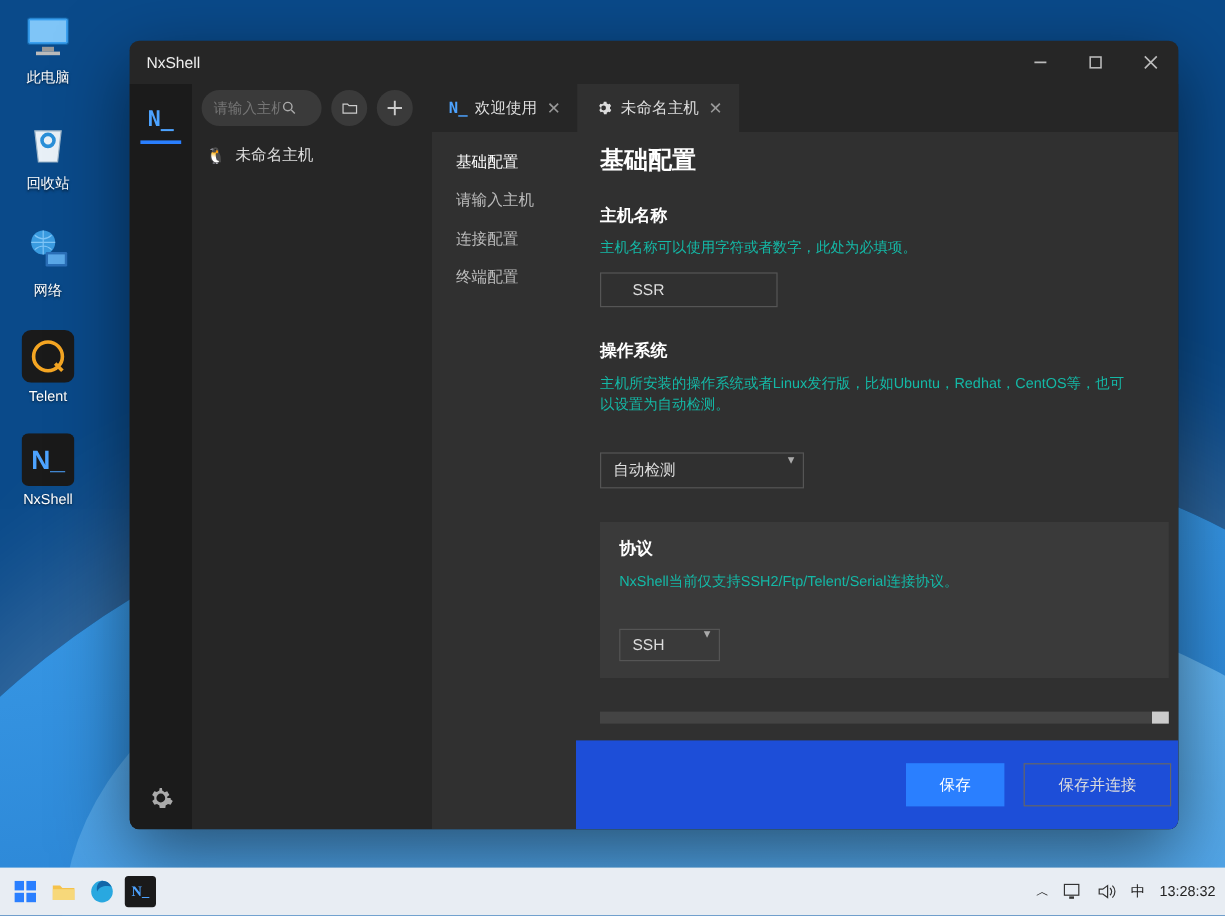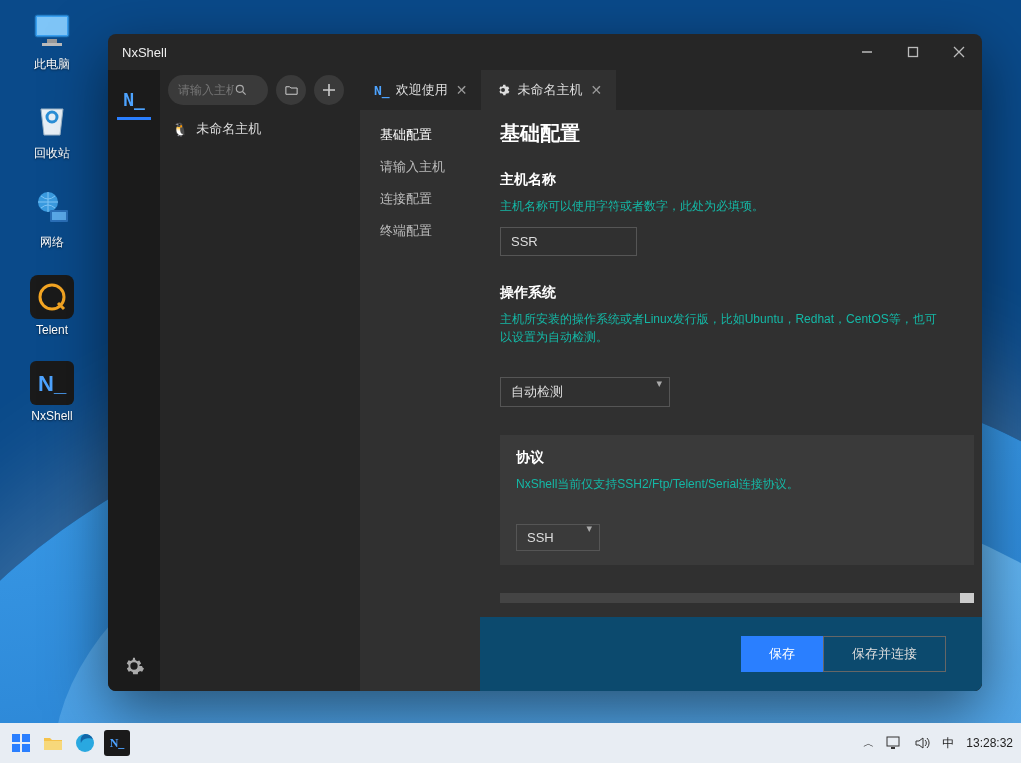--- a/index.html
+++ b/index.html
@@ -4,21 +4,21 @@
 <style>
 * { margin: 0; padding: 0; box-sizing: border-box; font-family: "Segoe UI", "Microsoft YaHei", sans-serif; }
 body { width: 1021px; height: 763px; overflow: hidden; background: linear-gradient(135deg, #1a5ba8 0%, #2b7fd4 50%, #1a5ba8 100%); position: relative; }
 
 
 .wallpaper { position: absolute; inset: 0; background: #0a4a8a; overflow: hidden; }
 .wallpaper::before { content:""; position:absolute; width:1400px; height:900px; border-radius:60% 60% 0 0; background: linear-gradient(180deg,#3a9be8,#1565b8); bottom:-500px; left:-150px; transform: rotate(-8deg); box-shadow: 0 -40px 120px rgba(255,255,255,.2); }
 .wallpaper::after { content:""; position:absolute; width:1200px; height:700px; border-radius:55% 55% 0 0; background: linear-gradient(180deg,#6bbcf5,#2a82d4); bottom:-400px; left:50px; transform: rotate(6deg); opacity:.9; }
 
 
-.desktop-icons { position: absolute; top: 8px; left: 12px; width: 80px; display:flex; flex-direction:column; gap:24px; align-items:center; color:#fff; font-size:12px; }
+.desktop-icons { position: absolute; top: 8px; left: 0; width: 80px; display:flex; flex-direction:column; gap:24px; align-items:center; color:#fff; font-size:12px; }
 .desktop-icon { display:flex; flex-direction:column; align-items:center; gap:4px; cursor:pointer; }
 .desktop-icon .ic { width:44px; height:44px; display:flex; align-items:center; justify-content:center; }
 .desktop-icon .lbl { text-shadow: 0 1px 2px rgba(0,0,0,.6); }
 
 
 .window { position:absolute; left:108px; top:34px; width:874px; height:657px; background:#262626; border-radius:8px; box-shadow: 0 20px 60px rgba(0,0,0,.5); display:flex; flex-direction:column; overflow:hidden; }
 .titlebar { height:36px; display:flex; align-items:center; color:#eee; font-size:13px; padding-left:14px; }
 .titlebar .title { flex:1; font-weight:500; }
 .winbtn { width:46px; height:36px; display:flex; align-items:center; justify-content:center; color:#bbb; }
 
@@ -50,30 +50,30 @@
 .menu-item.active { color:#fff; }
 
 .form-wrap { flex:1; display:flex; flex-direction:column; min-height:0; }
 .form-scroll { flex:1; overflow:auto; padding:4px 0 0 20px; color:#ccc; position:relative; }
 .form-scroll::-webkit-scrollbar { width:10px; }
 .form-scroll::-webkit-scrollbar-thumb { background:#555; }
 h2.section { color:#fff; font-size:20px; font-weight:600; margin:6px 0 24px; }
 .field { margin-bottom:28px; }
 .field-label { color:#fff; font-size:14px; font-weight:600; margin-bottom:8px; }
 .field-desc { color:#14b8a6; font-size:12px; margin-bottom:12px; line-height:1.5; max-width:440px; }
-.text-input { background:none; border:1px solid #555; color:#ddd; font-size:13px; padding:6px 10px; width:137px; outline:none; }
+.text-input { background:none; border:1px solid #555; color:#ddd; font-size:13px; padding:6px 26px; width:148px; outline:none; }
 .select { background:none; border:1px solid #555; color:#ddd; font-size:13px; padding:5px 28px 5px 10px; outline:none; appearance:none; position:relative; display:inline-flex; align-items:center;margin-top:19px; }
 .select-wrap { position:relative; display:inline-block; }
 .select-wrap .caret { position:absolute; right:8px; top:50%; transform:translateY(-50%); pointer-events:none; color:#aaa; font-size:11px; }
 .select.wide { width:170px; }
 .select.narrow { width:84px; }
 .hscroll { height:10px; background:#444; position:relative; margin-right:8px; }
 .hscroll .thumb { position:absolute; right:0; top:0; width:14px; height:10px; background:#ccc; }
 
-.footer { height:74px; display:flex; align-items:center; justify-content:flex-end; padding-right:36px; background:#0c4a6e; }
+.footer { height:74px; display:flex; align-items:center; justify-content:flex-end; gap:16px; padding-right:6px; background:#1d4ed8; }
 .btn { height:36px; padding:0 28px; font-size:13px; display:flex; align-items:center; justify-content:center; cursor:pointer; }
 .btn-primary { background:#2a7fff; color:#fff; }
 .btn-outline { border:1px solid #666; color:#ddd; }
 
 
 .taskbar { position:absolute; left:0; right:0; bottom:0; height:40px; background:#e8edf3; display:flex; align-items:center; padding:0 8px; font-size:12px; color:#222; }
 .tb-left { display:flex; gap:6px; align-items:center; }
 .tb-ic { width:26px; height:26px; display:flex; align-items:center; justify-content:center; border-radius:4px; }
 .tb-right { margin-left:auto; display:flex; align-items:center; gap:12px; }
 .separator-field {background:#3a3a3a; padding:14px 16px; margin-right:8px;}

